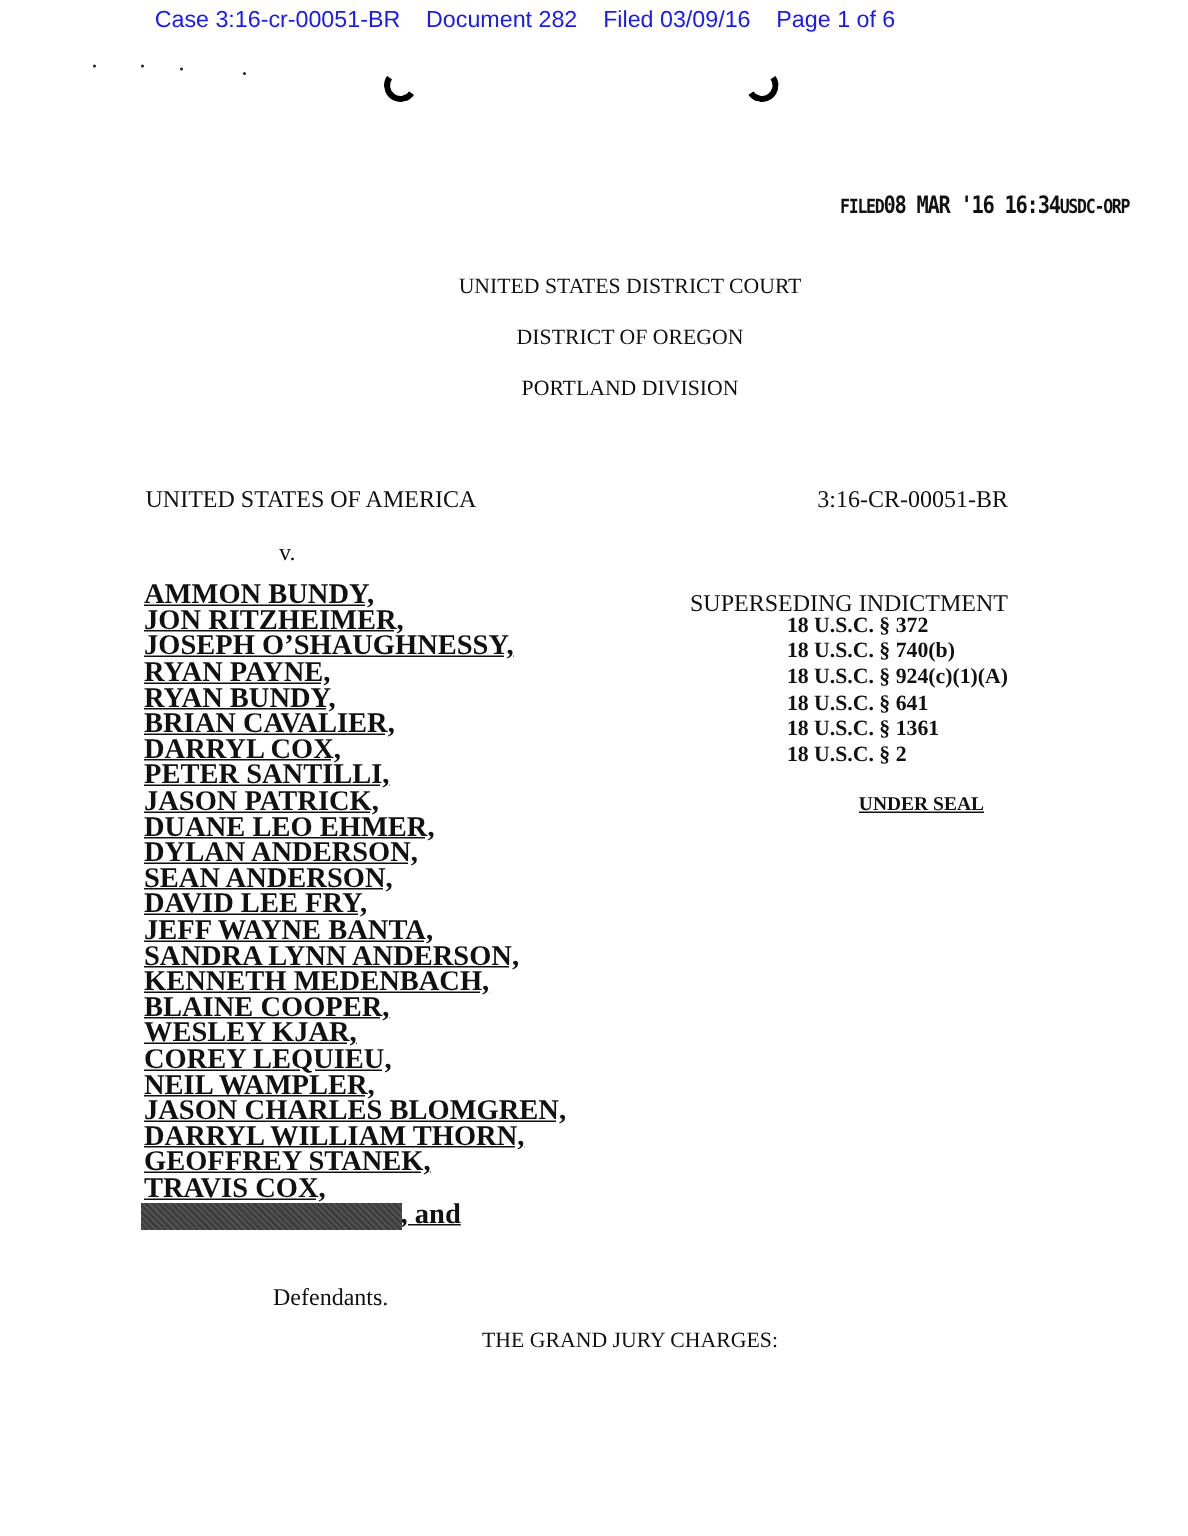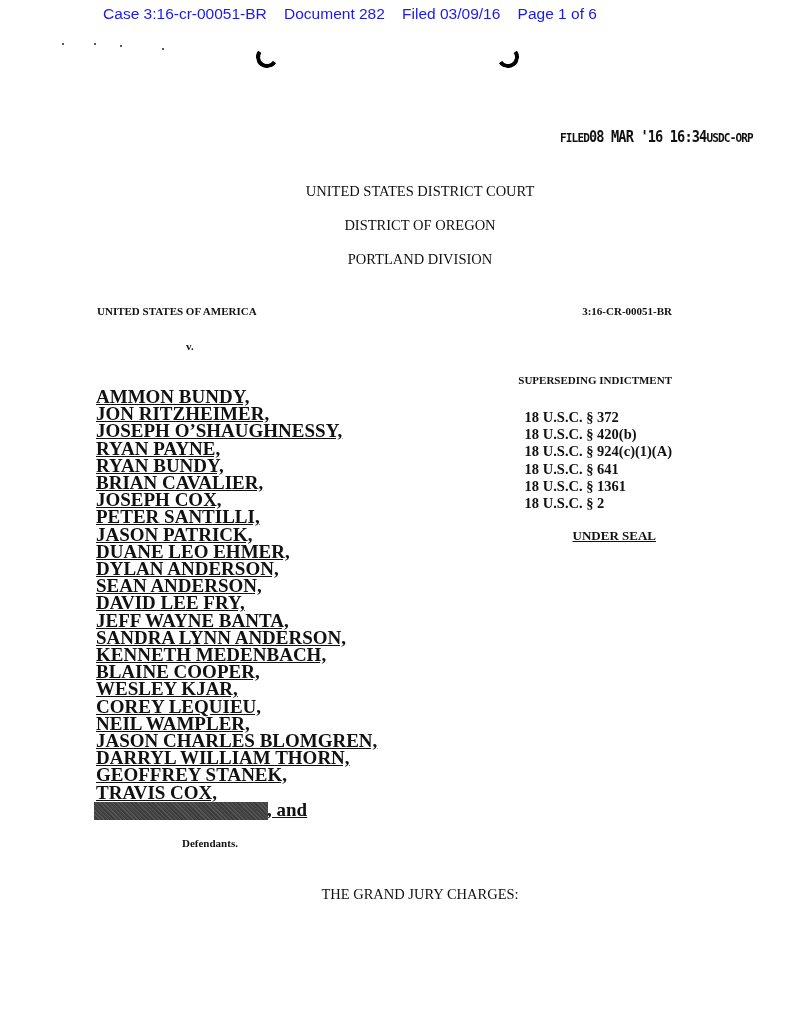--- a/index.html
+++ b/index.html
@@ -10,21 +10,21 @@
     font-family: "Liberation Sans", "DejaVu Sans", sans-serif; font-size: 15.5px; color: #1a1aee;
     white-space: pre; }
   .punch { width: 22px; height: 22px; border-radius: 50%; box-sizing: border-box; }
   .punch-left { left: 256px; top: 46px; border: 4px solid #000; border-top-color: transparent; border-right-color: transparent; transform: rotate(-10deg); }
   .punch-right { left: 497px; top: 46px; border: 4px solid #000; border-top-color: transparent; border-left-color: transparent; transform: rotate(10deg); }
   .speck { width: 2px; height: 2px; background: #222; border-radius: 50%; }
   .filed-stamp { top: 127px; left: 560px; font-family: "DejaVu Sans Mono", monospace; font-size: 13px;
     letter-spacing: -1px; transform: scaleX(0.85); transform-origin: left; font-weight: bold; color:#111; white-space: nowrap; }
   .filed-stamp .big { font-size: 16px; }
   .center-line { left: 0; width: 792px; text-align: center; font-weight: normal; font-size: 14.5px; padding-left: 24px; }
-  .bold { font-weight: bold; font-size: 11px; }
+  .bold { font-weight: normal; font-size: 16px; margin-top: 20px; }
   .names { left: 96px; top: 388px; font-weight: bold; font-size: 19px; line-height: 17.2px; text-decoration: underline; }
   .names div { white-space: nowrap; }
   .statutes { right: 120px; top: 409px; text-align: left; font-weight: bold; font-size: 14.5px; line-height: 17.2px; }
   .under-seal { right: 136px; top: 528px; font-weight: bold; font-size: 13px; text-decoration: underline; text-align: right; }
   .redaction { left: 94px; top: 802px; width: 174px; height: 18px;
     background: repeating-linear-gradient(45deg, #444 0 1px, #555 1px 2px, #3b3b3b 2px 3px); }
 </style>
 </head>
 <body>
 
@@ -48,21 +48,21 @@
 <div class="abs bold" style="left:186px;top:340px">v.</div>
 <div class="abs bold" style="right:120px;top:374px">SUPERSEDING INDICTMENT</div>
 
 <div class="abs names">
   <div>AMMON BUNDY,</div>
   <div>JON RITZHEIMER,</div>
   <div>JOSEPH O’SHAUGHNESSY,</div>
   <div>RYAN PAYNE,</div>
   <div>RYAN BUNDY,</div>
   <div>BRIAN CAVALIER,</div>
-  <div>JOSEPH COX,</div>
+  <div>DARRYL COX,</div>
   <div>PETER SANTILLI,</div>
   <div>JASON PATRICK,</div>
   <div>DUANE LEO EHMER,</div>
   <div>DYLAN ANDERSON,</div>
   <div>SEAN ANDERSON,</div>
   <div>DAVID LEE FRY,</div>
   <div>JEFF WAYNE BANTA,</div>
   <div>SANDRA LYNN ANDERSON,</div>
   <div>KENNETH MEDENBACH,</div>
   <div>BLAINE COOPER,</div>
@@ -73,21 +73,21 @@
   <div>DARRYL WILLIAM THORN,</div>
   <div>GEOFFREY STANEK,</div>
   <div>TRAVIS COX,</div>
   <div>ERIC LEE FLORES, and</div>
 </div>
 
 <div class="abs redaction"></div>
 
 <div class="abs statutes">
   <div>18 U.S.C. § 372</div>
-  <div>18 U.S.C. § 420(b)</div>
+  <div>18 U.S.C. § 740(b)</div>
   <div>18 U.S.C. § 924(c)(1)(A)</div>
   <div>18 U.S.C. § 641</div>
   <div>18 U.S.C. § 1361</div>
   <div>18 U.S.C. § 2</div>
 </div>
 
 <div class="abs under-seal">UNDER SEAL</div>
 
 <div class="abs bold" style="left:182px;top:837px">Defendants.</div>
 

